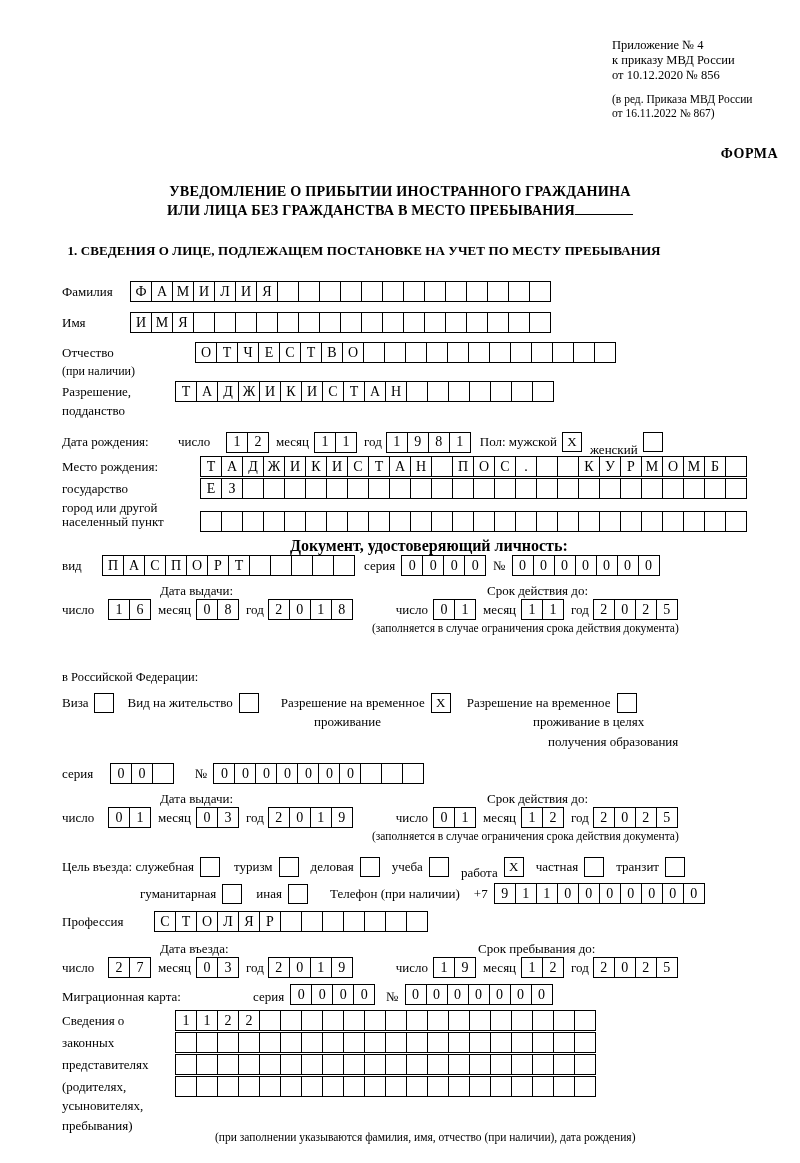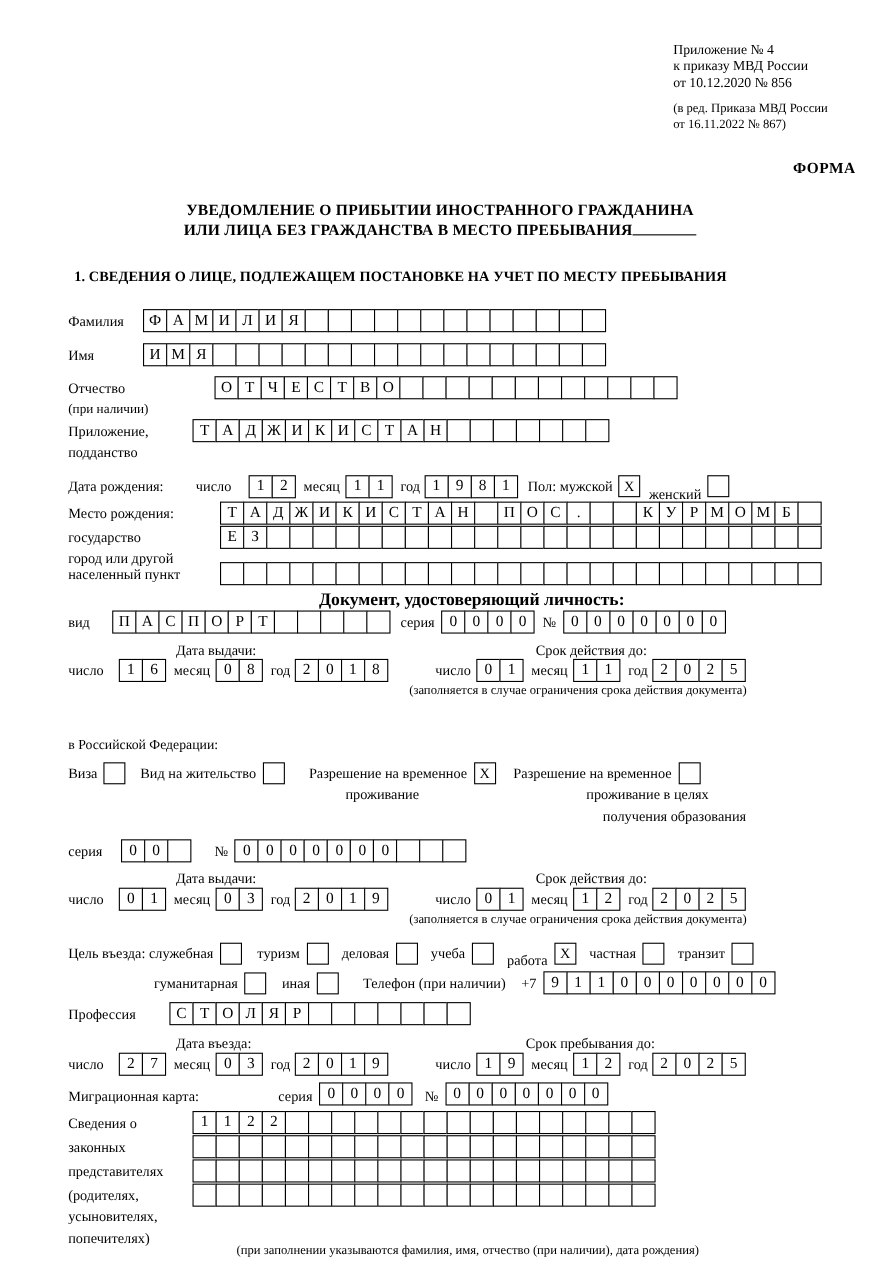--- a/index.html
+++ b/index.html
@@ -155,21 +155,21 @@
         <span class="cell"></span>
         <span class="cell"></span>
         <span class="cell"></span>
       </span>
   </div>
   <div class="row" style="left:62px;top:364px;">
     <span class="lbl sm">(при наличии)</span>
   </div>
 
   <div class="row" style="left:62px;top:381px;">
-    <span class="lbl" style="width:113px">Приложение,</span>
+    <span class="lbl" style="width:113px">Разрешение,</span>
     <span class="boxes" id="bx-citizenship">
         <span class="cell">Т</span>
         <span class="cell">А</span>
         <span class="cell">Д</span>
         <span class="cell">Ж</span>
         <span class="cell">И</span>
         <span class="cell">К</span>
         <span class="cell">И</span>
         <span class="cell">С</span>
         <span class="cell">Т</span>
@@ -706,19 +706,19 @@
         <span class="cell"></span>
         <span class="cell"></span>
         <span class="cell"></span>
         <span class="cell"></span>
       </span>
   </div>
   <div class="row" style="left:62px;top:1098px;">
     <span class="lbl">усыновителях,</span>
   </div>
   <div class="row" style="left:62px;top:1118px;">
-    <span class="lbl">попечителях)</span>
+    <span class="lbl">пребывания)</span>
   </div>
   <div class="row" style="left:215px;top:1131px;">
     <span class="note">(при заполнении указываются фамилия, имя, отчество (при наличии), дата рождения)</span>
   </div>
 
 </div>
 
 </body></html>

